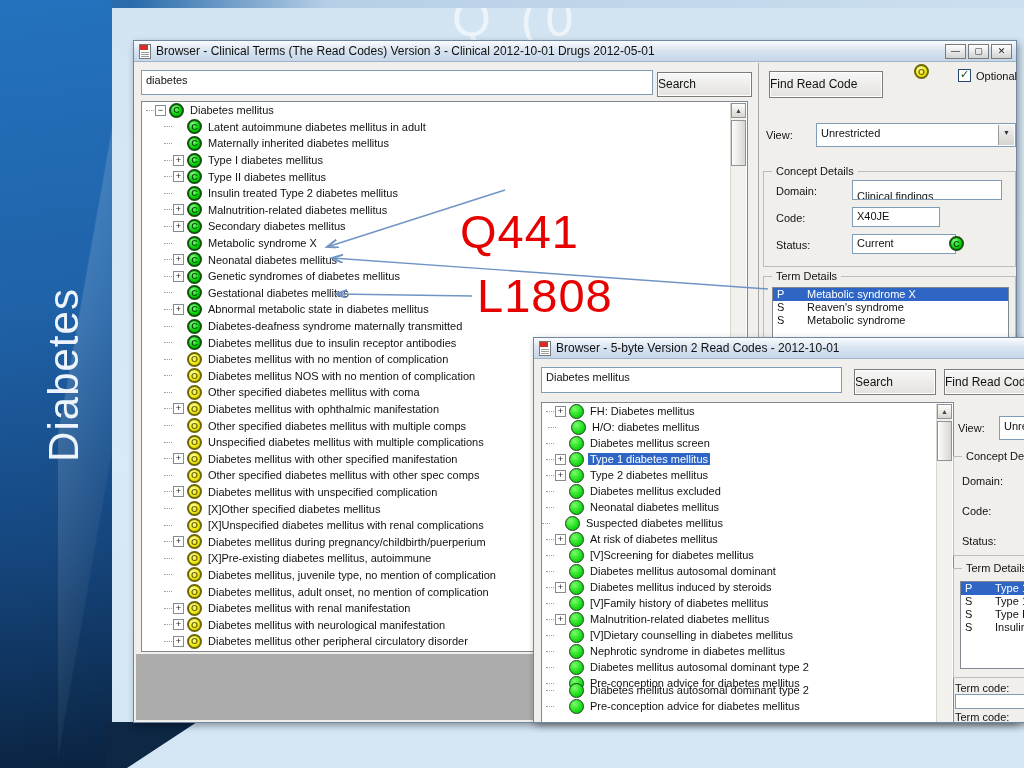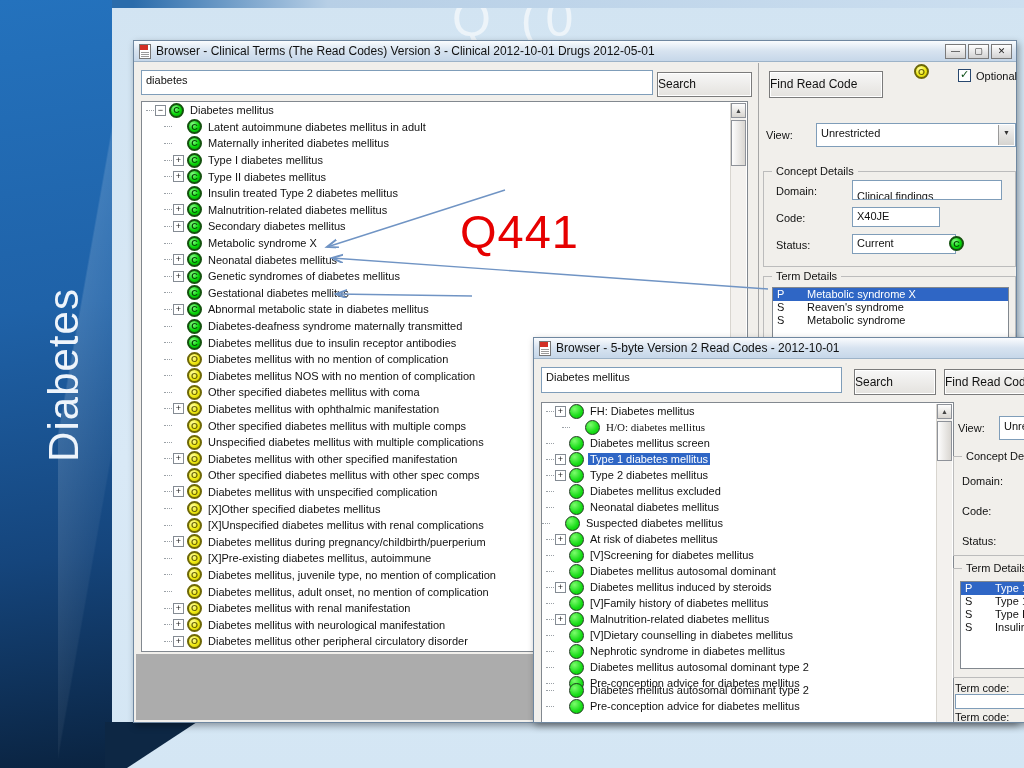--- a/index.html
+++ b/index.html
@@ -369,40 +369,41 @@
     <defs>
       <marker id="ah" markerWidth="10" markerHeight="8" refX="8" refY="3" orient="auto">
         <path class="arrow-stroke" d="M0 0 L8 3 L0 6" fill="none" stroke-width="1.4" stroke="#7094c4"></path>
       </marker>
     </defs>
     <line class="arrow-line" x1="505" y1="190" x2="327" y2="247" stroke-width="1.4" marker-end="url(#ah)" stroke="#7094c4"></line>
     <line class="arrow-line" x1="768" y1="289" x2="332" y2="258" stroke-width="1.4" marker-end="url(#ah)" stroke="#7094c4"></line>
     <line class="arrow-line" x1="472" y1="296" x2="336" y2="294" stroke-width="1.4" marker-end="url(#ah)" stroke="#7094c4"></line>
   </svg>
   <div class="anno" style="left:460px; top:156px;margin-top:48px;">Q441</div>
+  <div class="anno" style="left:477px; top:268px;">L1808</div>
 
   <div class="win" style="left:533px; top:337px; width:524px; height:386px; z-index:30; overflow:hidden;">
     <div class="titlebar">
       <span class="doc-icon"></span>
       <span>Browser - 5-byte Version 2 Read Codes - 2012-10-01</span>
     </div>
 
     <div class="tfield" style="left:7px; top:29px; width:301px; height:26px;">Diabetes mellitus</div>
     <div class="btn" style="left:320px; top:31px; width:82px; height:26px; line-height:24px;">Search</div>
     <div class="btn" style="left:410px; top:31px; width:110px; height:26px; line-height:24px;">Find Read Code</div>
 
     <div class="treebox" style="left:7px; top:64px; width:413px; height:322px;">
       <div id="tree2">
           <div class="tree-row" style="height: 16px; padding-left: 4px;">
             <span class="dots"></span>
             <span class="exp">+</span>
             <span class="coin coin-G"></span>
             <span class="tlabel">FH: Diabetes mellitus</span>
           </div>
-          <div class="tree-row" style="height: 16px; padding-left: 20px; font-family: Liberation Serif, serif;">
+          <div class="tree-row" style="height: 16px; padding-left: 6px;">
             <span class="dots"></span>
             <span class="exp-sp"></span>
             <span class="coin coin-G"></span>
             <span class="tlabel">H/O: diabetes mellitus</span>
           </div>
           <div class="tree-row" style="height: 16px; padding-left: 4px;">
             <span class="dots"></span>
             <span class="exp-sp"></span>
             <span class="coin coin-G"></span>
             <span class="tlabel">Diabetes mellitus screen</span>

